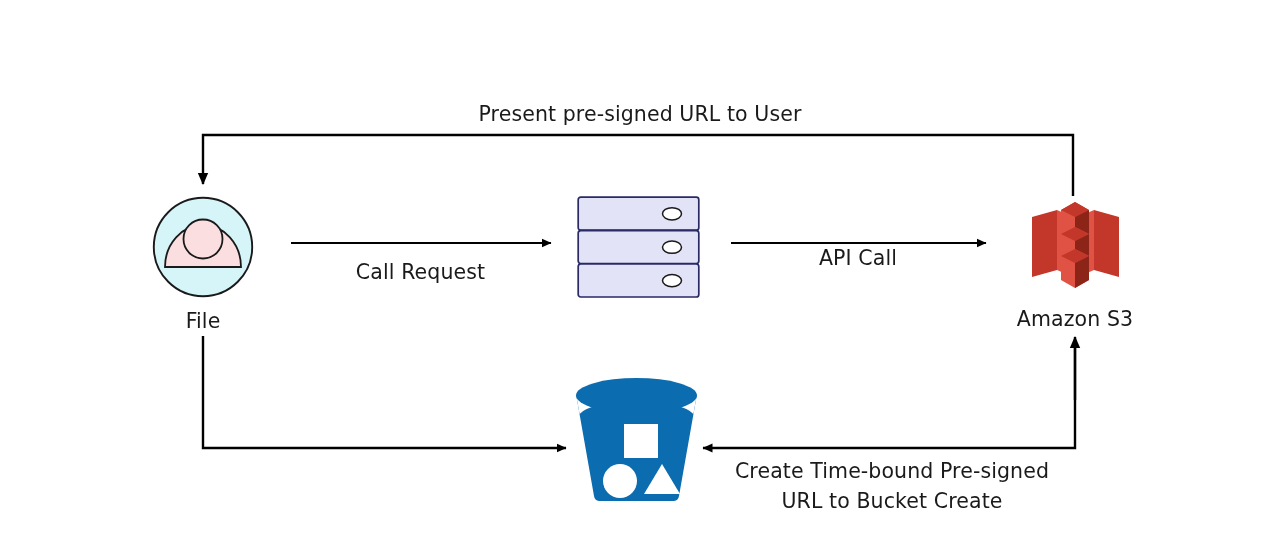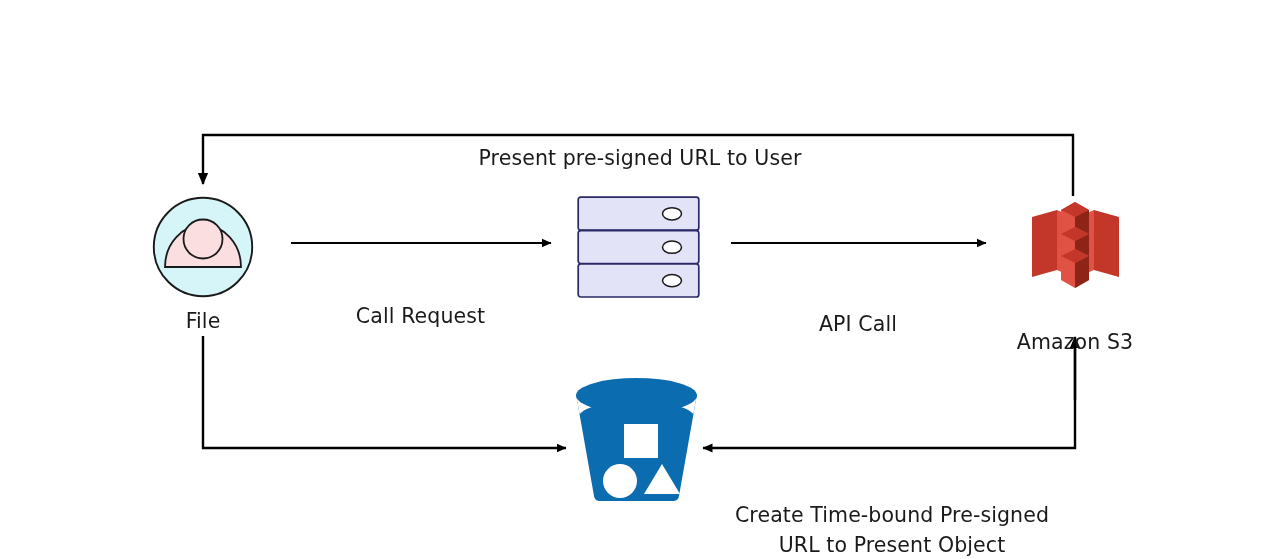--- a/index.html
+++ b/index.html
@@ -25,21 +25,20 @@
     height: 559px;
   }
   .edge-label {
     position: absolute;
     font-size: 20.5px;
     color: #1a1a1a;
     text-align: center;
     line-height: 1.45;
     white-space: pre-line;
     letter-spacing: 0.1px;
-    margin-top: 44px;
   }
   .node-label {
     position: absolute;
     font-size: 20.5px;
     color: #1a1a1a;
     text-align: center;
     line-height: 1.3;
     white-space: nowrap;
     letter-spacing: 0.1px;
   }
@@ -121,40 +120,40 @@
 
       <polygon points="34,40 48,33 62,40 62,62 48,69 34,62" fill="#e05243"></polygon>
       <polygon points="48,33 62,40 48,47 34,40" fill="#c3362a"></polygon>
       <polygon points="48,47 62,40 62,62 48,69" fill="#8c2418"></polygon>
 
       <polygon points="34,62 48,55 62,62 62,86 48,94 34,86" fill="#e05243"></polygon>
       <polygon points="48,55 62,62 48,69 34,62" fill="#c3362a"></polygon>
       <polygon points="48,69 62,62 62,86 48,94" fill="#8c2418"></polygon>
     </svg>
   </div>
-  <div class="node-label" style="left:985px; top:306px; width:180px;margin-top:23px;">Amazon S3</div>
+  <div class="node-label" style="left:985px; top:306px; width:180px;">Amazon S3</div>
 
   <div class="node-icon" style="left:570px; top:376px; width:133px; height:135px;">
     <svg viewBox="0 0 133 135" width="133" height="135">
 
       <path d="M6,18 L24,120 a6,6 0 0 0 5,5 L104,125 a6,6 0 0 0 5,-5 L127,18 Z" fill="#0c6cb0"></path>
 
       <path d="M6,18 L9.6,38 a58,16 0 0 1 113.8,0 L127,18 Z" fill="#ffffff"></path>
 
       <ellipse cx="66.5" cy="19.5" rx="60.5" ry="17.5" fill="#0c6cb0"></ellipse>
 
       <rect x="54" y="48" width="34" height="34" fill="#ffffff"></rect>
       <circle cx="50" cy="105" r="17" fill="#ffffff"></circle>
       <polygon points="92,88 110,118 74,118" fill="#ffffff"></polygon>
     </svg>
   </div>
 
   <div class="edge-label" style="left:388px; top:100px; width:504px;">Present pre-signed URL to User</div>
 
   <div class="edge-label" style="left:278px; top:258px; width:285px;">Call Request</div>
 
-  <div class="edge-label" style="left:722px; top:266px; width:272px;text-align:center;">API Call</div>
+  <div class="edge-label" style="left:722px; top:244px; width:272px;text-align:center;">API Call</div>
 
 
   <div class="edge-label" style="left:712px; top:457px; width:360px;">Create Time-bound Pre-signed
-URL to Present Object</div>
+URL to Bucket Create</div>
 
 </div>
 
 </body></html>

